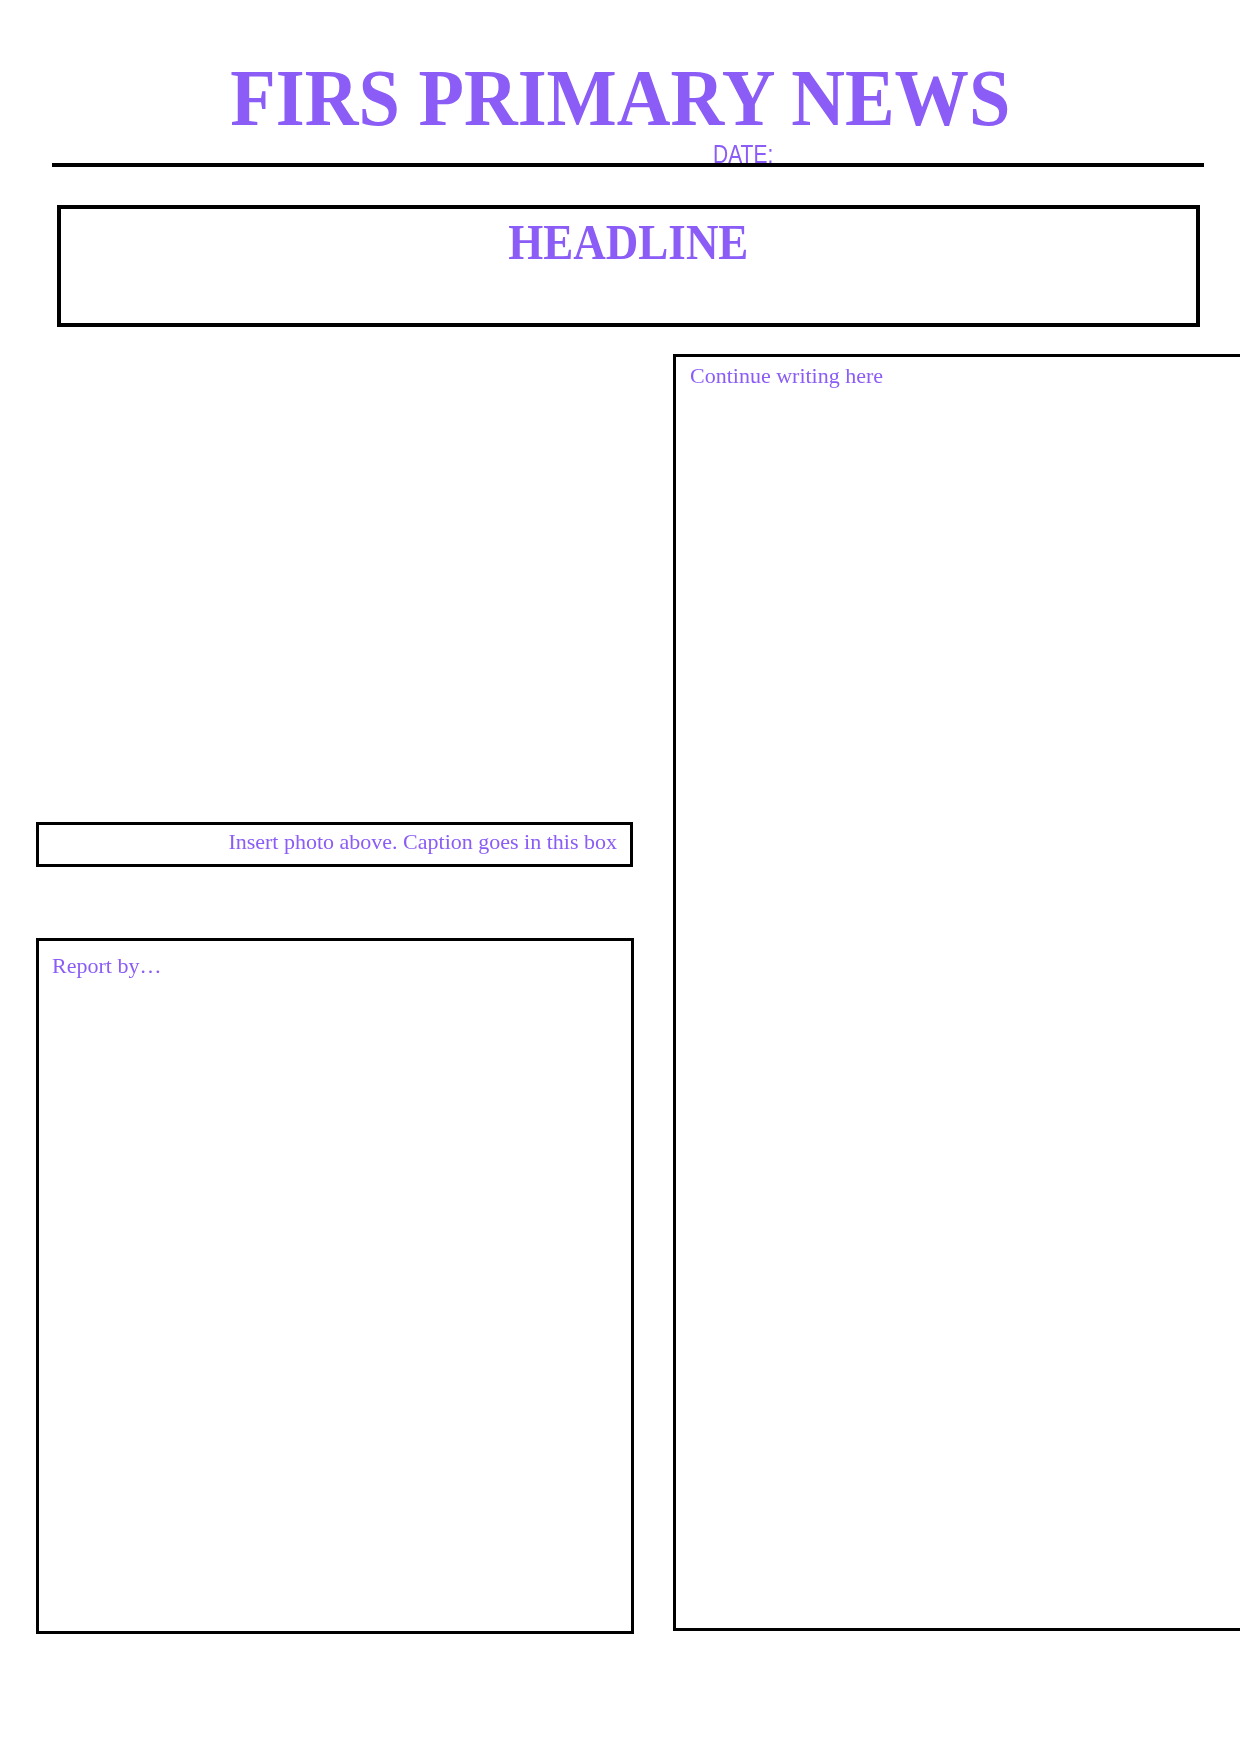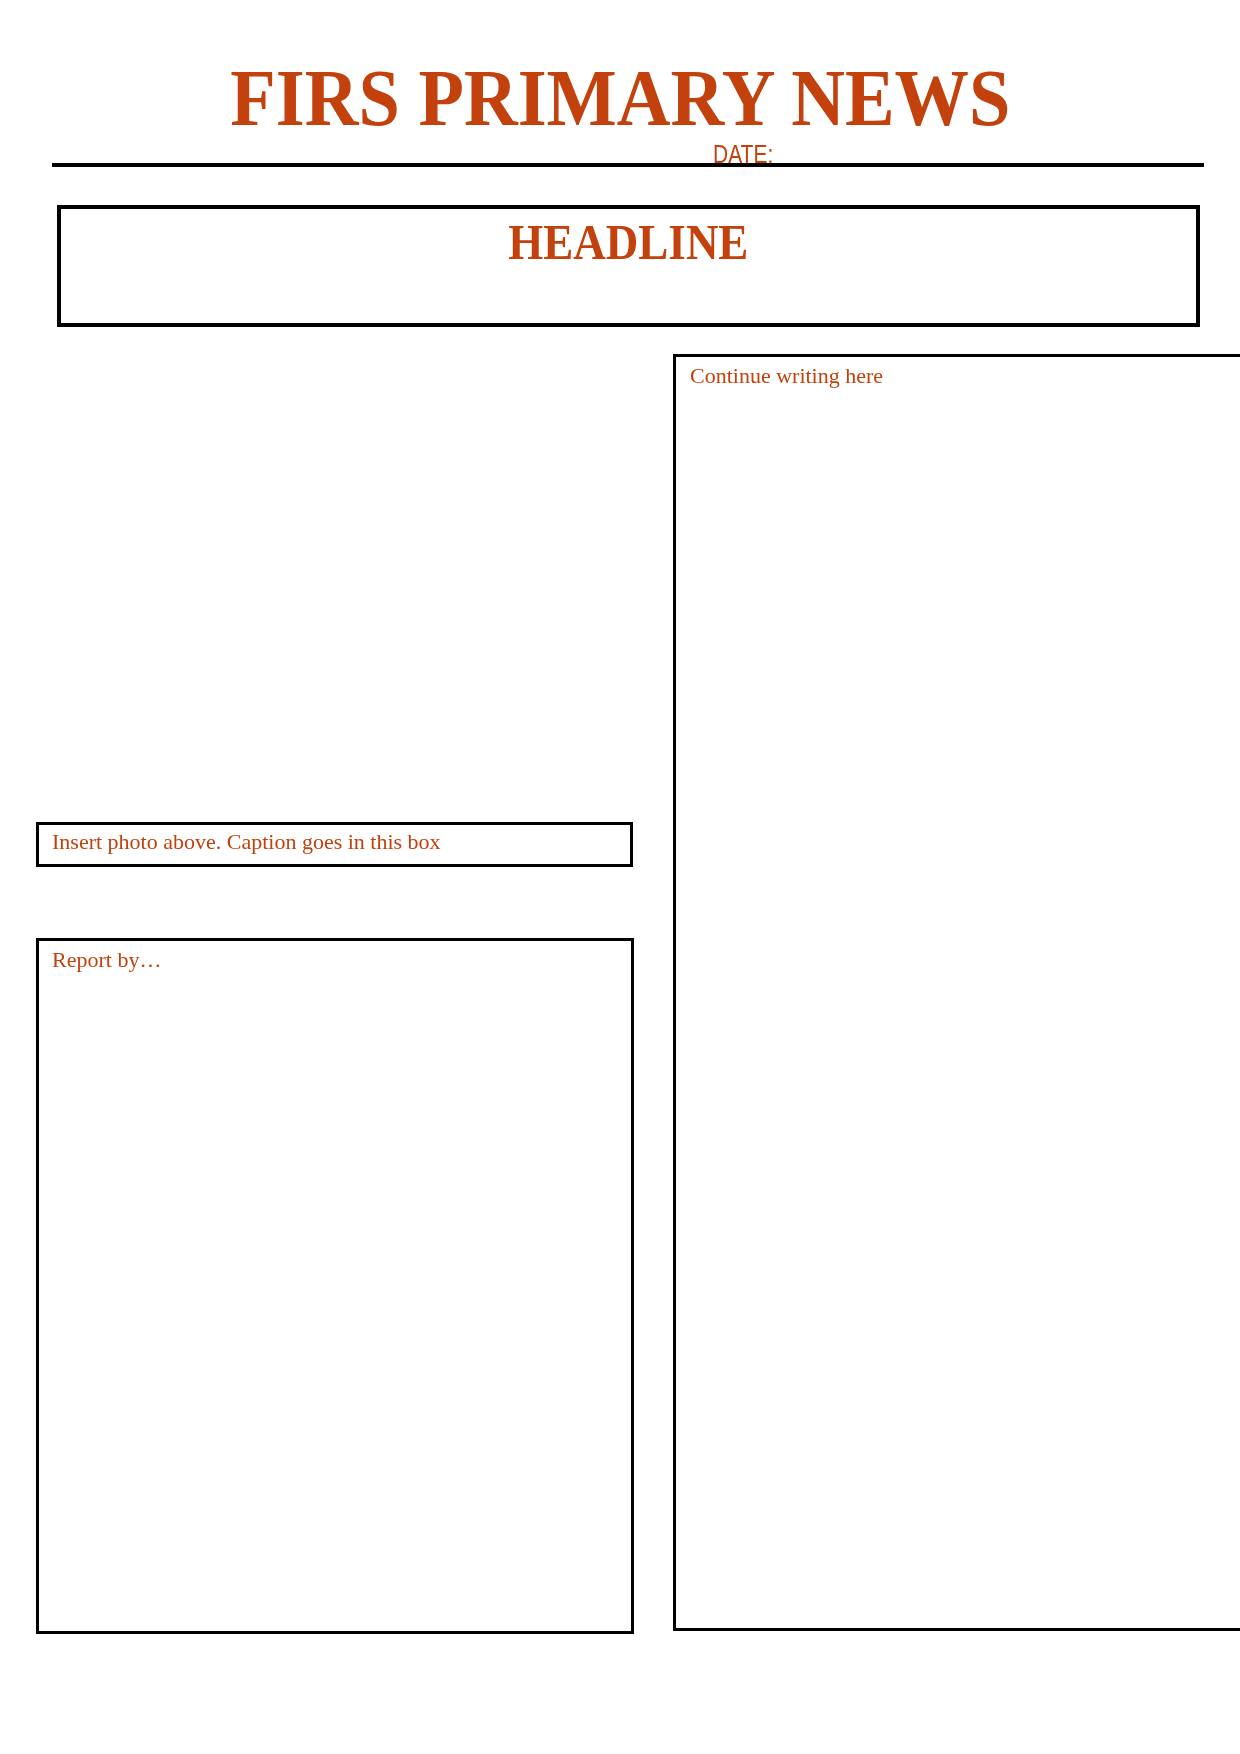--- a/index.html
+++ b/index.html
@@ -5,21 +5,21 @@
   html, body {
     margin: 0;
     padding: 0;
     background: #ffffff;
   }
   .page {
     position: relative;
     width: 1240px;
     height: 1754px;
     background: #ffffff;
-    color: #c2410c;
+    color: #8b5cf6;
     font-family: "Liberation Serif", "DejaVu Serif", serif;
     overflow: hidden;
   }
 
   
   .masthead-title {
     position: absolute;
     top: 58px;
     left: 0;
     width: 1240px;
@@ -90,27 +90,28 @@
     width: 576px;
     height: 1277px;
     padding: 5px 14px;
   }
   .caption-box {
     left: 36px;
     top: 822px;
     width: 597px;
     height: 45px;
     padding: 3px 13px;
+    text-align: right;
   }
   .report-box {
     left: 36px;
     top: 938px;
     width: 598px;
     height: 696px;
-    padding: 5px 13px;
+    padding: 11px 13px;
   }
   .box-label {
     font-size: 22px;
     line-height: 28.6px;
     white-space: nowrap;
   }
 
   
   .photo-area {
     position: absolute;

